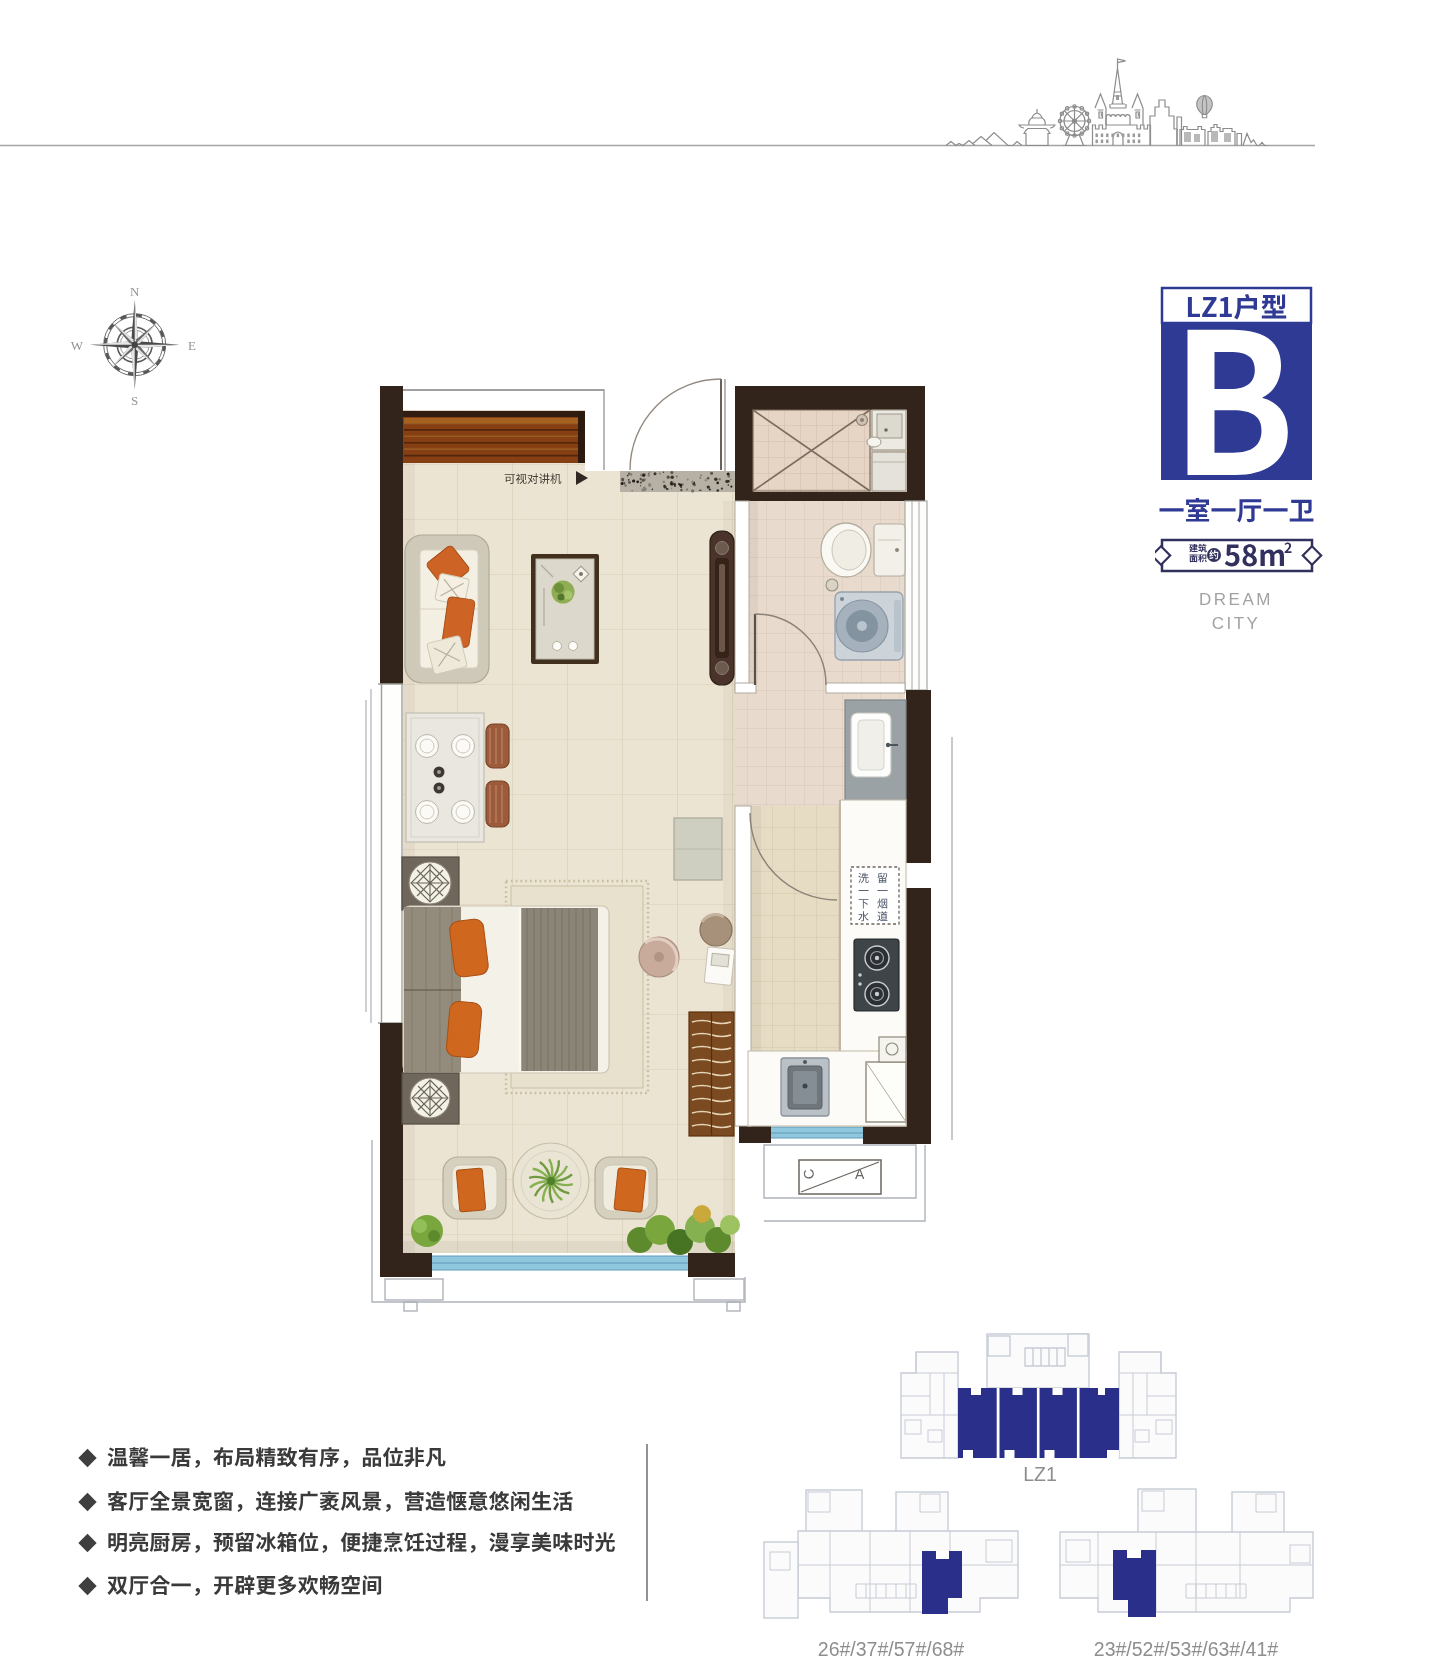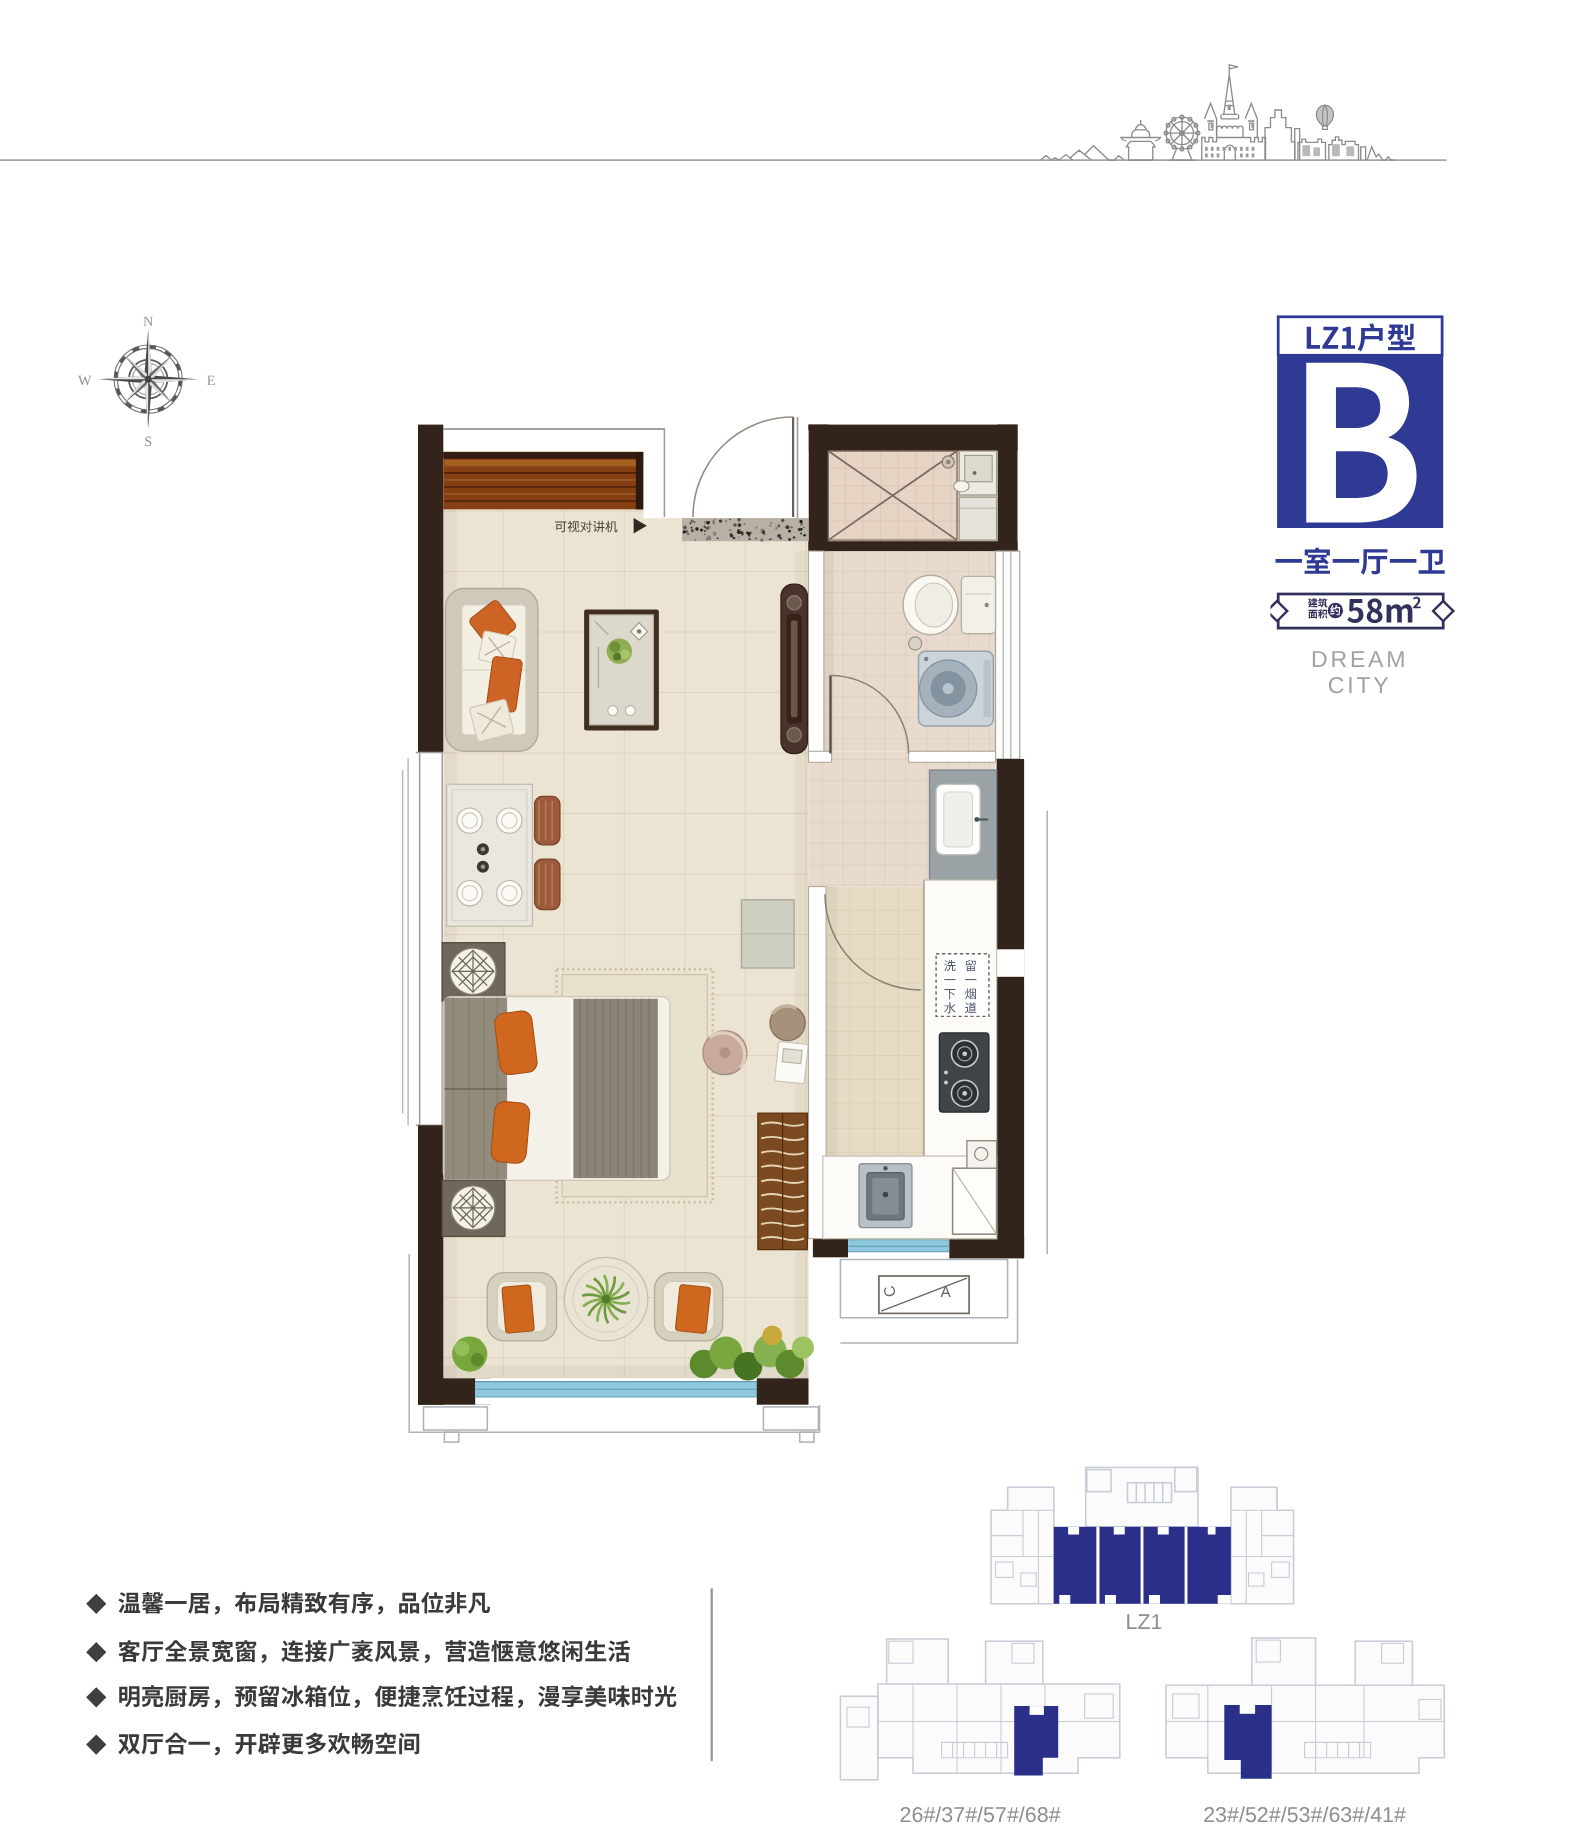--- a/index.html
+++ b/index.html
@@ -738,21 +738,21 @@
 <rect x="1305.5" y="549" width="13" height="13" transform="rotate(45 1312 555.5)" fill="#fff" stroke="#32315e" stroke-width="2.2"></rect>
 <path d="M1192.4 544.4V545.2H1194.1V545.6H1191.8V546.4H1194.1V546.8H1192.4V547.6H1194.1V548H1192.3V548.8H1194.1V549.2H1191.9V550.1H1194.1V550.8H1195.1V550.1H1197.5V549.2H1195.1V548.8H1197.1V548H1195.1V547.6H1197V546.4H1197.7V545.6H1197V544.4H1195.1V543.9H1194.1V544.4ZM1195.1 546.4H1196V546.8H1195.1ZM1195.1 545.6V545.2H1196V545.6ZM1190.3 548.4 1189.4 548.6C1189.6 549.4 1189.9 550 1190.3 550.4C1190 550.9 1189.6 551.3 1189.2 551.6C1189.4 551.8 1189.9 552.1 1190 552.3C1190.4 552 1190.7 551.7 1191 551.2C1192 551.9 1193.2 552.1 1194.7 552.1H1197.4C1197.5 551.8 1197.6 551.3 1197.8 551C1197.1 551.1 1195.3 551.1 1194.8 551.1C1193.4 551 1192.3 550.9 1191.5 550.2C1191.8 549.4 1192 548.3 1192.1 547L1191.5 546.9L1191.3 546.9H1190.8C1191.2 546.1 1191.6 545.2 1191.9 544.5L1191.1 544.3L1191 544.4H1189.3V545.3H1190.5C1190.1 546.1 1189.7 547.1 1189.3 547.9L1190.3 548.1L1190.4 547.8H1191C1190.9 548.4 1190.8 548.9 1190.7 549.4C1190.5 549.1 1190.4 548.7 1190.3 548.4Z M1198.3 550.1 1198.5 551.1C1199.4 550.9 1200.6 550.7 1201.7 550.4L1201.6 549.5L1200.6 549.7V547.9H1201.7V547H1198.5V547.9H1199.6V549.9ZM1202 546.9V548.9C1202 549.8 1201.9 550.8 1200.6 551.5C1200.8 551.7 1201.2 552.1 1201.4 552.3C1202.6 551.6 1203 550.4 1203 549.4C1203.4 549.8 1203.8 550.3 1203.9 550.7L1204.5 550.2V550.9C1204.5 551.6 1204.6 551.8 1204.8 551.9C1204.9 552.1 1205.2 552.2 1205.4 552.2C1205.6 552.2 1205.8 552.2 1205.9 552.2C1206.1 552.2 1206.3 552.1 1206.4 552.1C1206.6 552 1206.7 551.9 1206.7 551.7C1206.8 551.6 1206.8 551.2 1206.9 550.9C1206.6 550.8 1206.3 550.6 1206.1 550.5C1206.1 550.7 1206.1 551 1206 551.1C1206 551.2 1206 551.2 1206 551.2C1205.9 551.2 1205.9 551.2 1205.8 551.2C1205.8 551.2 1205.7 551.2 1205.7 551.2C1205.7 551.2 1205.6 551.2 1205.6 551.2C1205.6 551.2 1205.6 551.1 1205.6 550.9V546.9ZM1203 547.8H1204.5V549.7C1204.3 549.3 1203.9 548.9 1203.6 548.5L1203 548.9ZM1199.7 543.8C1199.4 544.7 1198.8 545.7 1198.2 546.3C1198.4 546.4 1198.9 546.7 1199.1 546.9C1199.4 546.5 1199.7 546.1 1200 545.6H1200.2C1200.4 546 1200.7 546.5 1200.8 546.8L1201.7 546.4C1201.6 546.2 1201.5 545.9 1201.3 545.6H1202.5V544.7H1200.4C1200.5 544.5 1200.6 544.3 1200.7 544ZM1203.3 543.8C1203.1 544.8 1202.6 545.7 1202 546.3C1202.3 546.4 1202.8 546.7 1203 546.8C1203.2 546.5 1203.5 546.1 1203.8 545.6H1204.2C1204.4 546 1204.7 546.5 1204.8 546.8L1205.8 546.4C1205.7 546.2 1205.5 545.9 1205.3 545.6H1206.6V544.7H1204.2C1204.2 544.5 1204.3 544.3 1204.4 544.1Z" fill="#32315e"></path>
 <path d="M1192.7 558.7H1194.1V559.3H1192.7ZM1192.7 557.8V557.2H1194.1V557.8ZM1192.7 560.2H1194.1V560.9H1192.7ZM1189.5 554.4V555.4H1192.7C1192.7 555.7 1192.7 555.9 1192.6 556.2H1189.8V562.3H1190.9V561.9H1196.1V562.3H1197.2V556.2H1193.7L1194 555.4H1197.6V554.4ZM1190.9 560.9V557.2H1191.8V560.9ZM1196.1 560.9H1195.1V557.2H1196.1Z M1204.7 559.8C1205.1 560.6 1205.6 561.6 1205.7 562.3L1206.8 561.8C1206.6 561.2 1206.1 560.2 1205.6 559.4ZM1202.9 559.4C1202.6 560.3 1202.2 561.1 1201.7 561.7C1201.9 561.8 1202.4 562.1 1202.6 562.3C1203.1 561.7 1203.7 560.7 1203.9 559.7ZM1203.3 555.5H1205.3V557.7H1203.3ZM1202.3 554.4V558.7H1206.4V554.4ZM1201.5 553.9C1200.7 554.2 1199.4 554.5 1198.2 554.7C1198.4 554.9 1198.5 555.3 1198.5 555.5C1198.9 555.5 1199.4 555.4 1199.8 555.3V556.4H1198.3V557.4H1199.6C1199.3 558.3 1198.7 559.2 1198.2 559.8C1198.4 560.1 1198.6 560.6 1198.7 560.9C1199.1 560.4 1199.5 559.7 1199.8 559V562.3H1200.9V558.6C1201.1 559 1201.4 559.5 1201.6 559.8L1202.2 558.9C1202 558.7 1201.1 557.8 1200.9 557.5V557.4H1202.1V556.4H1200.9V555.1C1201.3 555 1201.7 554.9 1202.1 554.8Z" fill="#32315e"></path>
 <circle cx="1214" cy="555" r="7" fill="#32315e"></circle>
 <path d="M1209.3 557.8 1209.5 558.9C1210.5 558.7 1212 558.5 1213.3 558.2L1213.3 557.1C1211.8 557.4 1210.3 557.6 1209.3 557.8ZM1213.8 554.7C1214.5 555.3 1215.3 556.2 1215.6 556.8L1216.5 556C1216.1 555.4 1215.3 554.6 1214.6 554ZM1209.6 554.4C1209.8 554.3 1210 554.2 1210.9 554.1C1210.6 554.6 1210.3 555 1210.1 555.1C1209.8 555.5 1209.6 555.7 1209.3 555.8C1209.5 556 1209.6 556.6 1209.7 556.8C1210 556.6 1210.4 556.5 1213.2 556.1C1213.1 555.9 1213.1 555.4 1213.1 555.1L1211.2 555.4C1211.9 554.5 1212.6 553.6 1213.2 552.7L1212.2 552.1C1212 552.4 1211.8 552.8 1211.6 553.1L1210.7 553.2C1211.3 552.4 1211.9 551.4 1212.3 550.5L1211.2 550C1210.8 551.2 1210.1 552.4 1209.8 552.7C1209.6 553 1209.4 553.2 1209.2 553.3C1209.3 553.6 1209.5 554.1 1209.6 554.4ZM1214.4 550C1214.1 551.4 1213.6 552.7 1212.9 553.6C1213.2 553.7 1213.7 554.1 1213.9 554.2C1214.2 553.9 1214.5 553.4 1214.7 552.9H1217.2C1217.1 556.3 1217 557.8 1216.7 558.1C1216.6 558.2 1216.5 558.3 1216.3 558.3C1216 558.3 1215.5 558.3 1214.9 558.2C1215.1 558.5 1215.2 559 1215.2 559.3C1215.8 559.4 1216.4 559.4 1216.8 559.3C1217.2 559.2 1217.5 559.1 1217.7 558.8C1218.1 558.3 1218.2 556.7 1218.3 552.3C1218.3 552.2 1218.4 551.8 1218.4 551.8H1215.1C1215.3 551.3 1215.5 550.8 1215.6 550.2Z" fill="#fff"></path>
 <path d="M1232 566.4C1235.9 566.4 1239.5 563.7 1239.5 558.9C1239.5 554.2 1236.5 552.1 1232.9 552.1C1231.9 552.1 1231.2 552.3 1230.3 552.7L1230.7 548.1H1238.5V544.5H1227L1226.5 555L1228.4 556.2C1229.7 555.4 1230.4 555.1 1231.6 555.1C1233.8 555.1 1235.3 556.5 1235.3 559C1235.3 561.5 1233.7 562.9 1231.5 562.9C1229.5 562.9 1227.9 561.9 1226.7 560.8L1224.8 563.5C1226.4 565.1 1228.6 566.4 1232 566.4Z M1249.7 566.4C1254 566.4 1256.9 563.9 1256.9 560.7C1256.9 557.7 1255.3 556 1253.3 554.9V554.8C1254.7 553.8 1256 552 1256 549.9C1256 546.5 1253.6 544.2 1249.8 544.2C1246 544.2 1243.3 546.4 1243.3 549.8C1243.3 552.1 1244.5 553.7 1246.2 554.9V555.1C1244.2 556.1 1242.5 557.9 1242.5 560.7C1242.5 564 1245.5 566.4 1249.7 566.4ZM1251 553.7C1248.8 552.8 1247.1 551.8 1247.1 549.8C1247.1 548.1 1248.2 547.1 1249.7 547.1C1251.5 547.1 1252.5 548.4 1252.5 550.1C1252.5 551.4 1252 552.7 1251 553.7ZM1249.8 563.4C1247.8 563.4 1246.2 562.1 1246.2 560.2C1246.2 558.6 1247 557.2 1248.1 556.2C1250.9 557.4 1252.9 558.3 1252.9 560.5C1252.9 562.4 1251.6 563.4 1249.8 563.4Z M1260.5 566H1264.8V554.8C1265.9 553.6 1266.9 553 1267.9 553C1269.4 553 1270.2 553.9 1270.2 556.4V566H1274.4V554.8C1275.6 553.6 1276.6 553 1277.5 553C1279.1 553 1279.8 553.9 1279.8 556.4V566H1284V555.9C1284 551.8 1282.5 549.4 1279 549.4C1276.9 549.4 1275.3 550.6 1273.8 552.2C1273.1 550.4 1271.7 549.4 1269.4 549.4C1267.3 549.4 1265.8 550.5 1264.4 551.9H1264.3L1264 549.8H1260.5Z" fill="#32315e"></path>
 <path d="M1284.6 553H1291.5V551.3H1289.3C1288.8 551.3 1288.1 551.3 1287.6 551.4C1289.5 549.5 1291.1 547.5 1291.1 545.6C1291.1 543.7 1289.8 542.4 1287.8 542.4C1286.4 542.4 1285.5 543 1284.5 544L1285.6 545.1C1286.2 544.6 1286.8 544.1 1287.5 544.1C1288.5 544.1 1289.1 544.7 1289.1 545.7C1289.1 547.3 1287.4 549.3 1284.6 551.8Z" fill="#32315e"></path>
 </g>
 </svg>
 
-<div class="abs" style="left:1136px;top:588px;width:200px;text-align:center;font-size:21px;letter-spacing:2.5px;color:#a2a2a2;line-height:24px;font-family:'Liberation Sans',sans-serif">DREAM<br>CITY</div>
+<div class="abs" style="left:1136px;top:588px;width:200px;text-align:center;font-size:17px;letter-spacing:2.5px;color:#a2a2a2;line-height:24px;font-family:'Liberation Sans',sans-serif">DREAM<br>CITY</div>
 <svg class="abs" style="left:0px;top:1420px" width="700" height="220" viewBox="0 1420 700 220">
 
 <g>
         <rect x="81" y="1451.5" width="13" height="13" transform="rotate(45 87.5 1458.0)" fill="#3f3f3f"></rect>
 <path d="M117.3 1453.2H123V1454.4H117.3ZM117.3 1450H123V1451.3H117.3ZM115 1448V1456.5H125.5V1448ZM108.9 1449.2C110.2 1449.8 111.9 1450.8 112.8 1451.5L114.2 1449.5C113.3 1448.8 111.5 1447.9 110.3 1447.4ZM107.6 1454.9C108.9 1455.5 110.7 1456.5 111.5 1457.2L112.9 1455.2C112 1454.5 110.2 1453.6 108.9 1453.1ZM108 1464.9 110.2 1466.4C111.3 1464.4 112.5 1462 113.4 1459.8L111.5 1458.3C110.4 1460.7 109 1463.3 108 1464.9ZM112.7 1464.1V1466.3H127.4V1464.1H126.2V1457.7H114.3V1464.1ZM116.5 1464.1V1459.8H117.7V1464.1ZM119.6 1464.1V1459.8H120.8V1464.1ZM122.6 1464.1V1459.8H123.8V1464.1Z M139.9 1447.5V1448.4C139.9 1449.1 139.7 1449.8 138.3 1450.5V1450.1H135.3V1449.4H138.7V1448.1H135.3V1447.2H133.1V1448.1H129.6V1449.4H133.1V1450.1H130.1V1451.5H138.3V1450.6C138.6 1450.7 139.1 1451.1 139.5 1451.4H139.2V1452.9H140.6L140 1453C140.3 1453.5 140.7 1453.9 141.1 1454.2C140.4 1454.4 139.6 1454.5 138.8 1454.6C139.1 1455 139.5 1455.7 139.6 1456.1C140.7 1455.9 141.7 1455.7 142.7 1455.4C144 1456.2 145.5 1456.8 147.2 1457.1C147.5 1456.6 148 1455.9 148.4 1455.5C147.1 1455.3 145.8 1455 144.7 1454.6C145.8 1453.9 146.8 1453 147.4 1451.8L146.2 1451.3L145.8 1451.4H140.3C141.3 1450.7 141.7 1449.9 141.8 1449H143.4V1449.1C143.4 1450.6 143.8 1451.1 145.3 1451.1C145.6 1451.1 146.2 1451.1 146.5 1451.1C147.6 1451.1 148.1 1450.6 148.2 1448.9C147.7 1448.7 147 1448.5 146.6 1448.2C146.6 1449.4 146.5 1449.5 146.2 1449.5C146.1 1449.5 145.7 1449.5 145.7 1449.5C145.4 1449.5 145.4 1449.5 145.4 1449.1V1447.5ZM144.3 1452.9C143.9 1453.2 143.4 1453.5 142.9 1453.7C142.5 1453.4 142.1 1453.2 141.8 1452.9ZM133.4 1453.4V1454.4H132.3L132.3 1453.5V1453.4ZM135.1 1453.4H136.3V1454.4H135.1ZM130.3 1452.1V1453.4C130.3 1454.5 130.1 1455.8 128.8 1456.9C129.2 1457.1 130.1 1457.7 130.5 1458.1C131.3 1457.4 131.8 1456.5 132 1455.6H138.3V1452.1ZM129.7 1458.7V1460.4H134.3C132.8 1461.2 130.8 1461.9 129.1 1462.3C129.5 1462.7 130.1 1463.4 130.4 1463.9C131.1 1463.7 131.8 1463.4 132.5 1463.2V1466.9H134.9V1466.5H142.7V1466.9H145.2V1463.3C145.9 1463.5 146.6 1463.7 147.2 1463.8C147.5 1463.3 148.1 1462.5 148.6 1462.1C146.6 1461.8 144.6 1461.2 143 1460.4H147.7V1458.7H139.8V1457.9C141.7 1457.8 143.4 1457.6 144.9 1457.3L143.3 1455.9C140.7 1456.4 135.9 1456.6 131.9 1456.6C132.1 1457 132.3 1457.7 132.4 1458.1C134 1458.2 135.8 1458.1 137.5 1458V1458.7ZM137.5 1460.4V1461.5H139.8V1460.4H140C140.5 1460.8 141.2 1461.3 141.8 1461.7H135.4C136.1 1461.3 136.7 1460.8 137.2 1460.4ZM134.9 1464.6H142.7V1465.2H134.9ZM134.9 1463.5V1462.9H142.7V1463.5Z M150.2 1455.4V1458.2H169.6V1455.4Z M176 1450.4H186.9V1451.8H176ZM177.1 1459.8V1466.9H179.5V1466.3H186.7V1466.9H189.2V1459.8H184.3V1458H190.6V1455.8H184.3V1454H189.4V1448.2H173.4V1454.4C173.4 1457.7 173.3 1462.4 171.1 1465.6C171.7 1465.9 172.8 1466.5 173.3 1467C175.6 1463.5 176 1458 176 1454.4V1454H181.8V1455.8H176.2V1458H181.8V1459.8ZM179.5 1464.1V1462H186.7V1464.1Z M195.9 1467.9C198.5 1467.1 200 1465.2 200 1462.8C200 1461 199.2 1459.9 197.7 1459.9C196.6 1459.9 195.7 1460.6 195.7 1461.8C195.7 1463 196.6 1463.7 197.7 1463.7L197.9 1463.7C197.8 1464.8 196.8 1465.7 195.2 1466.2Z M220.9 1447.1C220.6 1448.1 220.3 1449.1 219.9 1450.2H214.1V1452.6H218.8C217.5 1455.1 215.7 1457.5 213.4 1459C213.8 1459.6 214.5 1460.6 214.8 1461.2C215.8 1460.5 216.7 1459.8 217.5 1458.9V1465H220V1458.1H223.3V1466.9H225.9V1458.1H229.4V1462.2C229.4 1462.5 229.3 1462.6 228.9 1462.6C228.6 1462.6 227.5 1462.6 226.5 1462.6C226.9 1463.2 227.2 1464.2 227.3 1464.9C228.9 1464.9 230.1 1464.8 230.8 1464.5C231.7 1464.1 231.9 1463.5 231.9 1462.3V1455.7H225.9V1453.3H223.3V1455.7H219.9C220.6 1454.7 221.1 1453.7 221.7 1452.6H232.9V1450.2H222.6C223 1449.3 223.2 1448.5 223.5 1447.7Z M240.5 1459V1466H242.9V1464.8H247.8C248.1 1465.4 248.3 1466.2 248.4 1466.8C249.4 1466.9 250.4 1466.9 251 1466.8C251.7 1466.7 252.2 1466.5 252.6 1465.8C253.2 1465.1 253.5 1462.7 253.7 1456.5C253.7 1456.2 253.7 1455.5 253.7 1455.5H239.6L239.6 1454.2H252.2V1448.1H237.1V1453.3C237.1 1456.6 237 1461.5 234.6 1464.7C235.2 1465 236.2 1465.9 236.7 1466.3C238.3 1464 239.1 1460.7 239.4 1457.7H251.1C251 1462.1 250.7 1463.8 250.4 1464.3C250.2 1464.5 250 1464.6 249.7 1464.6H248.9V1459ZM239.6 1450.3H249.6V1452.1H239.6ZM242.9 1460.9H246.5V1462.8H242.9Z M261.9 1448.3C261.7 1449.6 261.4 1451.3 261 1452.6V1447.3H258.8V1454.2H256.1V1456.5H258.4C257.8 1458.4 256.8 1460.7 255.8 1462C256.2 1462.7 256.7 1463.8 257 1464.6C257.6 1463.6 258.3 1462.2 258.8 1460.7V1466.8H261V1459.6C261.5 1460.6 262 1461.6 262.3 1462.3L263.9 1460.4C263.4 1459.7 261.6 1457.3 261.1 1456.7L261 1456.7V1456.5H263V1454.2H261V1453.2L262.4 1453.6C262.9 1452.4 263.4 1450.4 263.9 1448.8ZM256.1 1448.9C256.6 1450.4 257 1452.4 257.1 1453.7L258.8 1453.2C258.7 1451.9 258.3 1450 257.8 1448.5ZM268.3 1447.2V1448.7H264.2V1450.5H268.3V1451.3H264.7V1453H268.3V1453.9H263.6V1455.7H275.7V1453.9H270.6V1453H274.7V1451.3H270.6V1450.5H275.1V1448.7H270.6V1447.2ZM272.1 1458.4V1459.4H267V1458.4ZM264.7 1456.6V1466.9H267V1463.7H272.1V1464.6C272.1 1464.8 272 1464.9 271.8 1464.9C271.5 1464.9 270.6 1464.9 269.8 1464.9C270.1 1465.4 270.4 1466.3 270.5 1466.9C271.8 1466.9 272.8 1466.8 273.5 1466.5C274.3 1466.2 274.5 1465.7 274.5 1464.6V1456.6ZM267 1461.1H272.1V1462.1H267Z M289 1447.2C288.6 1449.7 287.9 1452.2 286.8 1454.2C286.3 1453.2 285.6 1452 285 1451.1L283 1452C283.3 1452.5 283.6 1452.9 283.9 1453.5L281.1 1453.6C281.5 1452.7 282 1451.6 282.4 1450.6H287V1448.3H277.4V1450.6H279.7C279.4 1451.6 279.1 1452.8 278.7 1453.8L277.1 1453.8L277.4 1456.2C279.5 1456 282.3 1455.8 284.9 1455.5L285.2 1456.3L285.5 1456.2C286.1 1456.6 287.1 1457.4 287.6 1457.9C287.9 1457.5 288.1 1457.1 288.4 1456.7C288.9 1458.3 289.4 1459.8 290.1 1461.2C289.3 1462.2 288.3 1463.1 287.1 1463.8L287 1462.1L283.3 1462.6V1460.5H286.5V1458.2H283.3V1456.2H280.9V1458.2H277.8V1460.5H280.9V1462.9L277.2 1463.3L277.5 1465.9C279.7 1465.6 282.6 1465.2 285.4 1464.7C285.8 1465.3 286.5 1466.4 286.7 1466.9C288.7 1466 290.2 1464.9 291.5 1463.5C292.5 1464.9 293.8 1466 295.4 1466.9C295.8 1466.2 296.6 1465.2 297.2 1464.7C295.5 1463.9 294.2 1462.7 293.1 1461.3C294.3 1459.1 295.1 1456.5 295.6 1453.3H296.8V1451H290.8C291.1 1449.9 291.4 1448.7 291.6 1447.6ZM290 1453.3H293C292.7 1455.3 292.2 1457.1 291.6 1458.6C290.9 1457 290.4 1455.3 290 1453.4Z M305.5 1447.2C305.3 1448 305 1448.8 304.6 1449.7H299V1452.1H303.6C302.3 1454.5 300.6 1456.7 298.3 1458.2C298.8 1458.7 299.6 1459.6 300 1460.1C301 1459.4 301.9 1458.6 302.8 1457.7V1466.9H305.2V1462.8H312.9V1464.1C312.9 1464.4 312.8 1464.5 312.4 1464.5C312 1464.5 310.8 1464.5 309.7 1464.5C310.1 1465.1 310.4 1466.2 310.5 1466.9C312.2 1466.9 313.4 1466.9 314.2 1466.5C315.1 1466.1 315.3 1465.4 315.3 1464.2V1453.7H305.5C305.9 1453.2 306.1 1452.6 306.4 1452.1H317.7V1449.7H307.4C307.6 1449 307.9 1448.4 308.1 1447.7ZM305.2 1459.4H312.9V1460.7H305.2ZM305.2 1457.3V1455.9H312.9V1457.3Z M326.8 1456.4C327.8 1456.9 329.1 1457.4 330.2 1458H324.3V1460.1H330V1464.3C330 1464.5 329.9 1464.6 329.5 1464.6C329.1 1464.6 327.6 1464.6 326.3 1464.6C326.7 1465.3 327.1 1466.2 327.2 1466.9C329 1466.9 330.3 1466.9 331.3 1466.6C332.3 1466.2 332.6 1465.6 332.6 1464.3V1460.1H335.5C335 1461.1 334.4 1462 333.8 1462.6L335.9 1463.6C336.9 1462.3 338.2 1460.4 339.2 1458.6L337.3 1457.9L336.9 1458H334.4L334.5 1457.9C334.1 1457.7 333.7 1457.5 333.3 1457.2C334.9 1456.2 336.4 1455 337.5 1453.8L335.9 1452.5L335.4 1452.7H325.3V1454.6H333.2C332.6 1455.2 331.9 1455.8 331.2 1456.2C330.2 1455.8 329.1 1455.3 328.3 1455ZM321.3 1449.3V1455C321.3 1458.2 321.2 1462.6 319.4 1465.6C320 1465.8 321.1 1466.6 321.6 1467C323.5 1463.7 323.8 1458.5 323.8 1455.1V1451.6H339.1V1449.3H331.5V1447.2H328.8V1449.3Z M344.3 1467.9C346.9 1467.1 348.4 1465.2 348.4 1462.8C348.4 1461 347.6 1459.9 346.1 1459.9C345 1459.9 344.1 1460.6 344.1 1461.8C344.1 1463 345 1463.7 346.1 1463.7L346.3 1463.7C346.2 1464.8 345.2 1465.7 343.6 1466.2Z M368.2 1450.4H375.6V1453.2H368.2ZM365.8 1448V1455.6H378.2V1448ZM362.9 1457.4V1466.9H365.3V1465.8H368.4V1466.8H370.9V1457.4ZM365.3 1463.4V1459.8H368.4V1463.4ZM372.7 1457.4V1466.9H375.1V1465.8H378.5V1466.8H381V1457.4ZM375.1 1463.4V1459.8H378.5V1463.4Z M391.3 1454.7C391.9 1457.4 392.5 1460.9 392.6 1463L395 1462.4C394.9 1460.4 394.3 1457 393.6 1454.3ZM389.8 1451V1453.3H402.6V1451H397.3V1447.4H394.8V1451ZM389.4 1463.6V1466H403.1V1463.6H398.8C399.6 1461.2 400.5 1457.7 401.1 1454.6L398.4 1454.2C398 1457.1 397.2 1461.1 396.3 1463.6ZM388 1447.2C386.8 1450.2 384.8 1453.1 382.9 1455C383.3 1455.6 384 1457 384.2 1457.6C384.8 1457 385.4 1456.4 385.9 1455.7V1466.8H388.3V1452.1C389.1 1450.7 389.8 1449.4 390.3 1448Z M415.5 1447.3V1466.9H418V1462H424.1V1459.7H418V1457.1H423.2V1454.8H418V1452.3H423.7V1450H418V1447.3ZM410.4 1447.3V1450H405.2V1452.3H410.4V1454.8H405.5V1457.1H410.4C410.4 1457.7 410.3 1458.4 410.2 1459.2C408 1459.4 405.9 1459.7 404.3 1459.9L404.8 1462.4L409.2 1461.7C408.3 1463 407 1464.4 404.9 1465.3C405.5 1465.8 406.3 1466.6 406.7 1467.1C409.8 1465.7 411.4 1463.4 412.2 1461.2L414.4 1460.8L414.3 1458.6L412.8 1458.8C412.9 1458.2 412.9 1457.6 412.9 1457.1V1447.3Z M429.6 1448V1454.5C429.6 1457.9 429.2 1462.3 425.5 1465.2C426 1465.6 427.1 1466.5 427.5 1467C431.3 1464 432.1 1458.9 432.2 1455.1C433.5 1456.6 435.2 1458.8 436 1460.1L438.1 1458.3C437.2 1457.1 435.2 1455 434 1453.5L432.2 1454.9V1454.5V1450.6H438.2V1462.7C438.2 1465.5 438.9 1466.3 440.8 1466.3C441.2 1466.3 442.4 1466.3 442.8 1466.3C444.8 1466.3 445.3 1464.9 445.5 1461.1C444.8 1460.9 443.8 1460.4 443.2 1459.9C443.1 1463.1 443 1463.9 442.5 1463.9C442.3 1463.9 441.5 1463.9 441.3 1463.9C440.9 1463.9 440.8 1463.7 440.8 1462.7V1448Z" fill="#3a3a3a"></path>
 </g>
 
 <g>
         <rect x="81" y="1495.5" width="13" height="13" transform="rotate(45 87.5 1502.0)" fill="#3f3f3f"></rect>
 <path d="M115.1 1498.4H119.7C119.1 1499.1 118.3 1499.7 117.4 1500.2C116.5 1499.7 115.6 1499.1 115 1498.5ZM108.4 1492.9V1497.5H110.9V1495.2H114.8C113.7 1496.7 111.8 1498.3 108.9 1499.4C109.4 1499.8 110.2 1500.7 110.5 1501.3C111.5 1500.8 112.3 1500.4 113.1 1499.9C113.7 1500.4 114.3 1501 115 1501.5C112.8 1502.4 110.2 1503.1 107.6 1503.5C108 1504.1 108.6 1505.1 108.8 1505.7C109.7 1505.6 110.6 1505.3 111.6 1505.1V1510.9H114V1510.2H121V1510.8H123.7V1505C124.3 1505.1 125.1 1505.2 125.8 1505.3C126.1 1504.6 126.8 1503.5 127.4 1502.9C124.7 1502.6 122.1 1502.1 119.9 1501.3C121.4 1500.2 122.6 1498.9 123.5 1497.4L121.8 1496.4L121.4 1496.5H116.8L117.5 1495.6L115.1 1495.2H124V1497.5H126.6V1492.9H118.7V1491.2H116.1V1492.9ZM117.4 1502.9C118.5 1503.4 119.7 1503.9 121 1504.3H114.2C115.3 1503.9 116.4 1503.4 117.4 1502.9ZM114 1508.2V1506.4H121V1508.2Z M130.6 1492.3V1500.3C130.6 1503.2 130.5 1506.8 128.7 1509.3C129.3 1509.6 130.4 1510.5 130.8 1510.9C132.8 1508.1 133.2 1503.5 133.2 1500.3V1494.7H148.3V1492.3ZM134 1497.2V1499.6H140.2V1507.8C140.2 1508.1 140 1508.2 139.6 1508.2C139.2 1508.2 137.6 1508.2 136.3 1508.2C136.6 1508.9 137 1510 137.1 1510.7C139.1 1510.7 140.5 1510.7 141.5 1510.3C142.5 1509.9 142.8 1509.3 142.8 1507.8V1499.6H147.9V1497.2Z M151 1508.1V1510.4H169V1508.1H161.2V1505.6H167.1V1503.4H161.2V1501H166.1V1499.3C166.9 1499.9 167.6 1500.3 168.4 1500.7C168.8 1500 169.4 1499.2 170 1498.5C166.7 1497.1 163.3 1494.3 161 1491.1H158.4C156.9 1493.7 153.5 1496.9 149.8 1498.8C150.4 1499.3 151.1 1500.2 151.4 1500.8C152.2 1500.3 153 1499.8 153.8 1499.3V1501H158.5V1503.4H152.7V1505.6H158.5V1508.1ZM159.8 1493.5C161.1 1495.2 163.1 1497.2 165.3 1498.8H154.5C156.7 1497.1 158.6 1495.2 159.8 1493.5Z M176.5 1495.7H185.6V1496.6H176.5ZM176.5 1493.4H185.6V1494.2H176.5ZM177 1503.4H185.2V1504.8H177ZM183.3 1507.9C185.1 1508.6 187.5 1509.8 188.6 1510.6L190.4 1509.1C189.1 1508.3 186.7 1507.2 185 1506.5ZM176.2 1506.5C175.1 1507.4 173.1 1508.3 171.2 1508.9C171.8 1509.3 172.6 1510.2 173.1 1510.6C174.9 1509.9 177.1 1508.7 178.6 1507.4ZM171.7 1499V1501H190.3V1499H182.4V1498.2H188.1V1491.8H174V1498.2H179.8V1499ZM174.5 1501.7V1506.5H179.9V1508.6C179.9 1508.9 179.8 1508.9 179.5 1508.9C179.2 1509 178.1 1509 177.2 1508.9C177.5 1509.5 177.8 1510.2 177.9 1510.8C179.4 1510.8 180.5 1510.8 181.3 1510.6C182.1 1510.3 182.4 1509.8 182.4 1508.7V1506.5H187.8V1501.7Z M195.6 1500.1V1506.7H198.1V1502.2H206.3V1506.4H209V1500.1ZM200.4 1491.6 200.9 1492.8H193.2V1497.3H195.6V1498.4H198.2V1499.5H200.8V1498.4H203.8V1499.5H206.4V1498.4H209.1V1497.3H211.4V1492.8H204C203.7 1492.2 203.4 1491.5 203.1 1490.9ZM203.8 1495.6V1496.5H200.8V1495.5H198.2V1496.5H195.6V1495H208.9V1496.5H206.4V1495.6ZM200.4 1502.8V1504.4C200.4 1505.8 199.8 1507.7 192.5 1509.1C193.1 1509.6 193.9 1510.6 194.2 1511.1C199.2 1510 201.5 1508.5 202.5 1506.9V1507.9C202.5 1510 203.2 1510.7 205.8 1510.7C206.3 1510.7 208.5 1510.7 209 1510.7C211.2 1510.7 211.9 1509.9 212.1 1506.8C211.5 1506.6 210.4 1506.3 209.9 1505.9C209.8 1508.2 209.7 1508.5 208.8 1508.5C208.3 1508.5 206.5 1508.5 206.1 1508.5C205.2 1508.5 205 1508.4 205 1507.8V1504.9H203.1L203.2 1504.5V1502.8Z M221.5 1497.6C221.3 1498.3 220.9 1499.1 220.5 1499.8H215.5V1510.9H217.9V1510.2H229.1V1510.8H231.6V1499.8H223.2C223.5 1499.3 223.9 1498.7 224.3 1498.1ZM218.8 1503.8 219.9 1504.3C219.4 1504.6 218.8 1504.9 218.1 1505.2C218.5 1505.5 219 1506 219.3 1506.4C220.1 1506 220.9 1505.6 221.5 1505.1L223.1 1505.9C222 1506.5 220.7 1507 219.5 1507.3C219.7 1507.6 220.1 1508 220.3 1508.4H217.9V1501.6H229.1V1508.4H221.6C222.7 1508 223.8 1507.4 224.7 1506.8C225.5 1507.3 226.2 1507.7 226.7 1508.1L228 1506.8C227.5 1506.5 226.8 1506.1 226.1 1505.7C226.9 1504.9 227.5 1504.1 228 1503.1L226.7 1502.5L226.4 1502.6H224.2L224.6 1502L222.8 1501.7C222.5 1502.3 222 1502.8 221.3 1503.3L219.9 1502.7ZM225.5 1503.8C225.2 1504.1 224.9 1504.5 224.5 1504.8L222.9 1504L223.1 1503.8ZM214.3 1492.6V1496.4H216.8V1494.6H219.7C219.3 1496.1 218.3 1497 214 1497.4C214.5 1497.9 215.1 1498.9 215.3 1499.4C220.4 1498.7 221.8 1497.2 222.4 1494.6H224.3V1496.3C224.3 1498.1 224.8 1498.7 227 1498.7C227.5 1498.7 228.9 1498.7 229.4 1498.7C231 1498.7 231.6 1498.2 231.8 1496.3L231 1496.1H232.9V1492.6H224.8V1491.2H222.2V1492.6ZM230.4 1495.9C230.2 1495.8 229.9 1495.7 229.8 1495.6C229.7 1496.6 229.6 1496.8 229.1 1496.8C228.8 1496.8 227.7 1496.8 227.4 1496.8C226.9 1496.8 226.8 1496.8 226.8 1496.3V1494.6H230.4Z M238.3 1511.9C240.9 1511.1 242.4 1509.2 242.4 1506.8C242.4 1505 241.6 1503.9 240.1 1503.9C239 1503.9 238.1 1504.6 238.1 1505.8C238.1 1507 239 1507.7 240.1 1507.7L240.3 1507.7C240.2 1508.8 239.2 1509.7 237.6 1510.2Z M256.9 1492.6C257.9 1493.8 259.1 1495.4 259.7 1496.5L261.7 1495.1C261.2 1494 259.8 1492.5 258.8 1491.3ZM261 1498.1H256.2V1500.5H258.6V1506.2C257.7 1506.6 256.6 1507.4 255.7 1508.5L257.5 1511.1C258.2 1509.8 259.1 1508.3 259.7 1508.3C260.2 1508.3 260.9 1509 261.9 1509.6C263.5 1510.4 265.2 1510.7 268 1510.7C270.3 1510.7 273.8 1510.6 275.3 1510.5C275.3 1509.7 275.8 1508.4 276.1 1507.7C273.9 1508 270.4 1508.2 268.1 1508.2C265.7 1508.2 263.7 1508.1 262.3 1507.2C261.8 1506.9 261.4 1506.6 261 1506.4ZM263.3 1500.9C263.5 1500.6 264.4 1500.5 265.3 1500.5H268.2V1502.4H262V1504.8H268.2V1507.7H270.8V1504.8H275.3V1502.4H270.8V1500.5H274.4V1498.2H270.8V1496.1H268.2V1498.2H265.8C266.2 1497.3 266.7 1496.4 267.2 1495.4H275.1V1493.2H268.1L268.6 1491.8L265.9 1491.1C265.8 1491.8 265.5 1492.6 265.3 1493.2H262.2V1495.4H264.5C264.1 1496.2 263.8 1496.9 263.6 1497.2C263.2 1497.9 262.9 1498.4 262.4 1498.5C262.7 1499.2 263.1 1500.3 263.3 1500.9Z M279.9 1491.2V1495.1H277.5V1497.5H279.9V1501.3C278.8 1501.5 277.8 1501.7 277 1501.9L277.6 1504.4L279.9 1503.7V1508C279.9 1508.3 279.8 1508.4 279.5 1508.4C279.3 1508.5 278.4 1508.5 277.6 1508.4C277.9 1509.1 278.2 1510.2 278.3 1510.9C279.7 1510.9 280.7 1510.8 281.5 1510.4C282.1 1510 282.3 1509.3 282.3 1508.1V1503L283.9 1502.6V1503.7H286.4C285.9 1504.8 285.4 1505.9 284.9 1506.8L287.1 1507.5L287.3 1507.1L288.8 1507.7C287.5 1508.3 285.7 1508.7 283.2 1508.9C283.6 1509.4 284 1510.2 284.2 1510.9C287.4 1510.5 289.7 1509.9 291.3 1508.8C292.8 1509.5 294.1 1510.2 295 1510.9L296.6 1509C295.7 1508.4 294.4 1507.7 293.1 1507.1C293.7 1506.2 294.2 1505.1 294.6 1503.7H296.8V1501.6H290.1L290.8 1500.1H296.9V1497.9H293.6C293.9 1497.2 294.3 1496.3 294.6 1495.3H296.3V1493.2H291.6V1491.2H289.1V1493.2H284.4V1495.3H286.6L286.3 1495.3C286.6 1496.1 286.8 1497.2 286.9 1497.9H283.7V1500.1H288L287.4 1501.6H284.1L283.9 1500.2L282.3 1500.6V1497.5H283.9V1495.1H282.3V1491.2ZM288.6 1495.3H292.1C292 1496.1 291.6 1497.2 291.4 1497.9H289.1L289.2 1497.9C289.2 1497.2 288.9 1496.2 288.6 1495.3ZM289 1503.7H292.1C291.8 1504.7 291.4 1505.5 290.9 1506.2C290 1505.8 289.1 1505.5 288.2 1505.3Z M307.7 1491.2V1493.8H300.6V1499.5C300.6 1502.5 300.4 1506.5 298.4 1509.3C298.9 1509.6 300 1510.5 300.4 1511C302.7 1507.9 303.1 1502.9 303.1 1499.5V1496.2H317.6V1493.8H310.3V1491.2Z M320.2 1492.4V1494.2H338.8V1492.4H330.7V1491.2H328.2V1492.4ZM325 1498C325.8 1498.2 326.8 1498.5 327.8 1498.8H320.2V1500.6H325.7C324 1501.5 321.8 1502.3 319.7 1502.7C320.2 1503.2 320.8 1504 321.1 1504.5C322.8 1504 324.6 1503.3 326.3 1502.4C326.5 1502.8 326.8 1503.5 326.9 1504C324.9 1505 322.2 1505.7 319.6 1506.3C320 1506.7 320.6 1507.6 320.9 1508.1C322.1 1507.8 323.2 1507.5 324.4 1507.2V1508.4L322.3 1508.7L322.6 1510.7C325 1510.4 328.2 1510 331.2 1509.6L331.1 1507.6C332.9 1509.2 335.2 1510.3 338 1510.9C338.3 1510.3 338.9 1509.3 339.5 1508.8C337.3 1508.5 335.4 1507.8 333.9 1506.9C335.1 1506.3 336.6 1505.5 337.7 1504.7L335.9 1503.3C334.9 1504.1 333.5 1505 332.2 1505.7C331.7 1505.2 331.2 1504.7 330.8 1504.1L331.2 1503.8L330.7 1503.5C331.1 1503.2 331.2 1502.8 331.2 1502.1V1500.6H335.2C334.8 1501.2 334.3 1501.9 333.9 1502.3L336 1503.1C336.8 1502.2 337.9 1500.7 338.7 1499.3L336.9 1498.7L336.5 1498.8H332.9L332.1 1498.6C333.8 1497.9 335.4 1497.1 336.7 1496.2L335.2 1494.9L334.7 1495H322.2V1496.7H332C331.3 1497.1 330.4 1497.5 329.7 1497.7C328.5 1497.3 327.4 1497 326.3 1496.7ZM331 1507.6 326.8 1508.1V1506.3C327.6 1506 328.3 1505.6 329 1505.3C329.6 1506.1 330.3 1506.9 331 1507.6ZM328.7 1500.8V1501.9C328.7 1502.2 328.6 1502.2 328.3 1502.3C328.1 1502.3 327.2 1502.3 326.5 1502.3C327.3 1501.8 328 1501.3 328.7 1500.8Z M343.3 1491.9V1497.8C343.3 1501.2 343.1 1506 340.8 1509.3C341.4 1509.6 342.5 1510.5 342.9 1511C345.4 1507.4 345.9 1501.5 345.9 1497.8V1494.3H355.4C355.4 1505.3 355.5 1510.7 358.8 1510.7C360.2 1510.7 360.7 1509.5 360.9 1506.8C360.4 1506.4 359.8 1505.5 359.4 1504.9C359.3 1506.5 359.2 1508 359 1508C357.8 1508 357.8 1502.4 357.9 1491.9ZM352.5 1495.5C352 1496.9 351.5 1498.2 350.8 1499.6C349.9 1498.4 349 1497.2 348.1 1496.2L346.1 1497.3C347.2 1498.7 348.4 1500.3 349.5 1501.8C348.2 1503.8 346.8 1505.4 345.3 1506.5C345.8 1507 346.7 1507.9 347.1 1508.5C348.5 1507.3 349.8 1505.8 350.9 1504C351.9 1505.5 352.7 1506.9 353.2 1508L355.5 1506.6C354.8 1505.2 353.6 1503.5 352.3 1501.7C353.3 1499.9 354 1498.1 354.7 1496.1Z M367.3 1495.7H376.4V1496.6H367.3ZM367.3 1493.4H376.4V1494.2H367.3ZM367.8 1503.4H376V1504.8H367.8ZM374.1 1507.9C375.9 1508.6 378.3 1509.8 379.4 1510.6L381.2 1509.1C379.9 1508.3 377.5 1507.2 375.8 1506.5ZM367 1506.5C365.9 1507.4 363.9 1508.3 362 1508.9C362.6 1509.3 363.4 1510.2 363.9 1510.6C365.7 1509.9 367.9 1508.7 369.4 1507.4ZM362.5 1499V1501H381.1V1499H373.2V1498.2H378.9V1491.8H364.8V1498.2H370.6V1499ZM365.3 1501.7V1506.5H370.7V1508.6C370.7 1508.9 370.6 1508.9 370.3 1508.9C370 1509 368.9 1509 368 1508.9C368.3 1509.5 368.6 1510.2 368.7 1510.8C370.2 1510.8 371.3 1510.8 372.1 1510.6C372.9 1510.3 373.2 1509.8 373.2 1508.7V1506.5H378.6V1501.7Z M386.7 1511.9C389.3 1511.1 390.8 1509.2 390.8 1506.8C390.8 1505 390 1503.9 388.5 1503.9C387.4 1503.9 386.5 1504.6 386.5 1505.8C386.5 1507 387.4 1507.7 388.5 1507.7L388.7 1507.7C388.6 1508.8 387.6 1509.7 386 1510.2Z M411.2 1500.7H417.4V1501.9H411.2ZM408.8 1499V1503.6H419.9V1499ZM405.4 1496.3V1500.7H407.7V1498.2H420.9V1500.7H423.4V1496.3ZM407.1 1504.4V1510.9H409.5V1510.3H419.3V1510.9H421.8V1504.4ZM409.5 1508.3V1506.6H419.3V1508.3ZM416.9 1491.2V1492.6H411.6V1491.2H409.1V1492.6H405V1494.9H409.1V1495.9H411.6V1494.9H416.9V1495.9H419.4V1494.9H423.7V1492.6H419.4V1491.2Z M425.9 1493.2C427.2 1494.1 428.7 1495.5 429.3 1496.5L431.3 1494.8C430.6 1493.8 429.1 1492.5 427.8 1491.7ZM435.6 1502.7H441.2V1504.8H435.6ZM433.2 1500.7V1506.8H443.8V1500.7ZM434.5 1495.7H437.1V1497.4H433.1C433.6 1496.9 434 1496.3 434.5 1495.7ZM437.1 1491.2V1493.5H435.6C435.9 1493 436.1 1492.5 436.3 1491.9L433.9 1491.4C433.4 1493.2 432.3 1495.1 431 1496.3C431.5 1496.5 432.5 1497.1 433 1497.4H431.5V1499.5H445.1V1497.4H439.6V1495.7H444.2V1493.5H439.6V1491.2ZM430.8 1499.3H425.9V1501.7H428.4V1506.1C427.4 1506.8 426.4 1507.5 425.5 1508.1L426.7 1510.7C427.8 1509.8 428.8 1509 429.7 1508.2C431.1 1509.8 432.8 1510.4 435.4 1510.5C437.9 1510.6 442.2 1510.6 444.7 1510.4C444.8 1509.7 445.2 1508.5 445.5 1507.9C442.7 1508.1 437.9 1508.2 435.5 1508.1C433.3 1508 431.7 1507.4 430.8 1506Z M447.4 1495.3C447.4 1497.1 447.1 1499.4 446.6 1500.8L448.3 1501.5C448.8 1499.9 449.1 1497.4 449.2 1495.5ZM449.2 1491.2V1510.9H451.4V1495.9C451.8 1496.9 452.1 1497.9 452.2 1498.6L453.3 1498.2V1510.2H466.5V1508H457.3C459.2 1507 460.4 1505.8 461.1 1504.4C462.5 1505.6 463.9 1507 464.7 1508L466.1 1506.3C465.3 1505.4 463.9 1504.1 462.5 1503H466.3V1501H464.1C464.4 1500.5 464.9 1499.6 465.4 1498.8L463.5 1498C463.3 1498.7 462.9 1499.8 462.6 1500.5L463.9 1501H462.1C462.1 1500.4 462.1 1499.7 462.1 1499.1V1498H465.8V1496H462.1V1494.6H460V1496H456.4V1498H460V1499C460 1499.7 460 1500.4 459.8 1501H457.8L459.5 1500.5C459.3 1499.8 458.9 1498.8 458.5 1498L456.8 1498.6C457.2 1499.3 457.6 1500.3 457.7 1501H456V1503H459.3C458.7 1504.2 457.6 1505.4 455.8 1506.3C456.2 1506.7 456.9 1507.5 457.2 1508H455.5V1494.2H466.3V1491.9H453.3V1496.4C453 1495.7 452.7 1495 452.5 1494.3L451.4 1494.7V1491.2Z M473.4 1503.3V1502.4H482.5V1503.3ZM473.4 1500.9V1500H482.5V1500.9ZM472.9 1506.3 470.7 1505.6C470.3 1506.9 469.3 1508.3 468 1509.1L469.9 1510.5C471.4 1509.5 472.3 1507.9 472.9 1506.3ZM484.4 1505.3 482.4 1506.4C483.7 1507.6 485.1 1509.2 485.7 1510.3L487.8 1509.1C487.2 1508 485.7 1506.4 484.4 1505.3ZM475.8 1508V1505.8H473.4V1508.1C473.4 1510 474.1 1510.7 476.7 1510.7C477.2 1510.7 479.5 1510.7 480.1 1510.7C482.1 1510.7 482.8 1510.1 483 1507.7C482.4 1507.6 481.4 1507.3 480.9 1506.9C480.8 1508.4 480.7 1508.6 479.9 1508.6C479.3 1508.6 477.4 1508.6 477 1508.6C476 1508.6 475.8 1508.6 475.8 1508ZM485 1498.5H471V1504.9H476.6L475.7 1505.7C476.9 1506.3 478.4 1507.2 479.1 1507.8L480.6 1506.3C480 1505.9 479.1 1505.3 478.1 1504.9H485ZM480 1495.7H475.7L475.8 1495.7C475.7 1495.3 475.5 1494.7 475.3 1494.2H480.5C480.4 1494.7 480.1 1495.3 479.9 1495.7ZM485.9 1492.3H479.1V1491.2H476.6V1492.3H469.8V1494.2H472.9L472.8 1494.3C473 1494.7 473.2 1495.3 473.3 1495.7H468.8V1497.7H487.1V1495.7H482.4L483.3 1494.3L483.2 1494.2H485.9Z M503 1505.3C504.5 1506.7 506.1 1508.7 506.7 1510.1L509 1508.7C508.3 1507.3 506.6 1505.5 505.1 1504.1ZM492 1504.5C491.6 1506.2 490.6 1507.8 489.3 1508.8L491.4 1510.2C492.9 1509 493.7 1507.1 494.2 1505.2ZM500.9 1491.1C500.2 1493 499.1 1494.8 497.7 1496.1V1493.8H495.4V1502.3H497.7V1497.5C498.1 1497.9 498.6 1498.3 498.8 1498.5C499.2 1498.2 499.6 1497.8 500 1497.3C500.5 1498.2 501 1499.1 501.6 1499.9C500.5 1500.7 499.3 1501.3 497.9 1501.7C498.3 1502.1 498.9 1502.9 499.2 1503.5C498.7 1503.2 498.1 1502.9 497.6 1502.7L496 1504.3L496.9 1504.8H494.9V1507.7C494.9 1509.8 495.5 1510.6 498.1 1510.6C498.6 1510.6 500.7 1510.6 501.2 1510.6C503.3 1510.6 504 1509.9 504.2 1507.1C503.6 1506.9 502.5 1506.6 502 1506.2C501.9 1508.1 501.8 1508.3 501 1508.3C500.5 1508.3 498.8 1508.3 498.4 1508.3C497.5 1508.3 497.3 1508.2 497.3 1507.7V1505C498.4 1505.6 499.4 1506.2 499.9 1506.8L501.5 1505C501.1 1504.6 500.3 1504.1 499.6 1503.7C500.9 1503.1 502.2 1502.5 503.2 1501.6C504.4 1502.7 505.9 1503.5 507.6 1504.1C508 1503.4 508.7 1502.4 509.2 1501.9C507.6 1501.5 506.2 1500.8 505 1499.9C506 1498.7 506.7 1497.3 507.2 1495.7H508.7V1493.5H502.6C502.9 1492.9 503.1 1492.4 503.3 1491.8ZM504.7 1495.7C504.3 1496.7 503.8 1497.5 503.3 1498.3C502.6 1497.5 502.1 1496.6 501.7 1495.7ZM493.9 1491.2C492.7 1493.4 490.8 1495.5 488.9 1496.9C489.4 1497.4 490.2 1498.4 490.4 1498.9C490.9 1498.5 491.4 1498.1 491.9 1497.6V1503.4H494.2V1494.9C494.9 1493.9 495.6 1492.9 496.1 1491.9Z M511.2 1495.9V1510.9H513.6V1495.9ZM511.9 1492.5C513.1 1493.7 514.5 1495.4 515 1496.5L517.1 1495.1C516.4 1494 515 1492.4 513.8 1491.2ZM517.4 1492V1494.3H526.9V1507.8C526.9 1508.2 526.7 1508.3 526.3 1508.3C525.9 1508.3 524.4 1508.3 523.1 1508.2C523.5 1508.9 523.9 1510 524 1510.7C525.9 1510.7 527.3 1510.7 528.1 1510.3C529 1509.9 529.3 1509.2 529.3 1507.8V1492ZM519.1 1495.9V1498.3H514.8V1500.4H518.3C517.3 1502.3 515.7 1504.2 514 1505.2C514.5 1505.6 515.2 1506.5 515.5 1507C516.9 1506 518.1 1504.5 519.1 1502.8V1508.9H521.4V1502.7C522.6 1504 523.7 1505.5 524.4 1506.5L526.2 1505C525.3 1503.7 523.7 1501.9 522.1 1500.4H526.1V1498.3H521.4V1495.9Z M535.4 1491.4C534.6 1494.3 533.3 1497.2 531.6 1499C532.3 1499.3 533.4 1500.1 533.9 1500.5C534.6 1499.7 535.2 1498.6 535.9 1497.4H540.2V1501.1H534.5V1503.6H540.2V1507.8H532.1V1510.3H551.1V1507.8H542.9V1503.6H549.2V1501.1H542.9V1497.4H550V1495H542.9V1491.2H540.2V1495H537C537.4 1494 537.7 1493 538 1492Z M553.9 1493.2C555.2 1493.9 556.9 1495 557.8 1495.6L559.3 1493.5C558.4 1493 556.5 1492 555.4 1491.4ZM552.9 1499.1C554.2 1499.7 556 1500.7 556.9 1501.3L558.3 1499.2C557.3 1498.7 555.5 1497.7 554.3 1497.2ZM553.2 1508.9 555.4 1510.6C556.7 1508.6 558 1506.2 559.1 1504L557.2 1502.3C556 1504.7 554.4 1507.4 553.2 1508.9ZM559.1 1497.3V1499.7H564.7V1502.4H560.4V1510.9H562.7V1510H569V1510.8H571.5V1502.4H567.1V1499.7H572.5V1497.3H567.1V1494.4C568.8 1494 570.4 1493.6 571.7 1493.1L569.8 1491.2C567.4 1492.1 563.5 1492.8 559.9 1493.1C560.2 1493.7 560.5 1494.7 560.6 1495.3C562 1495.2 563.4 1495 564.7 1494.8V1497.3ZM562.7 1507.7V1504.7H569V1507.7Z" fill="#3a3a3a"></path>

